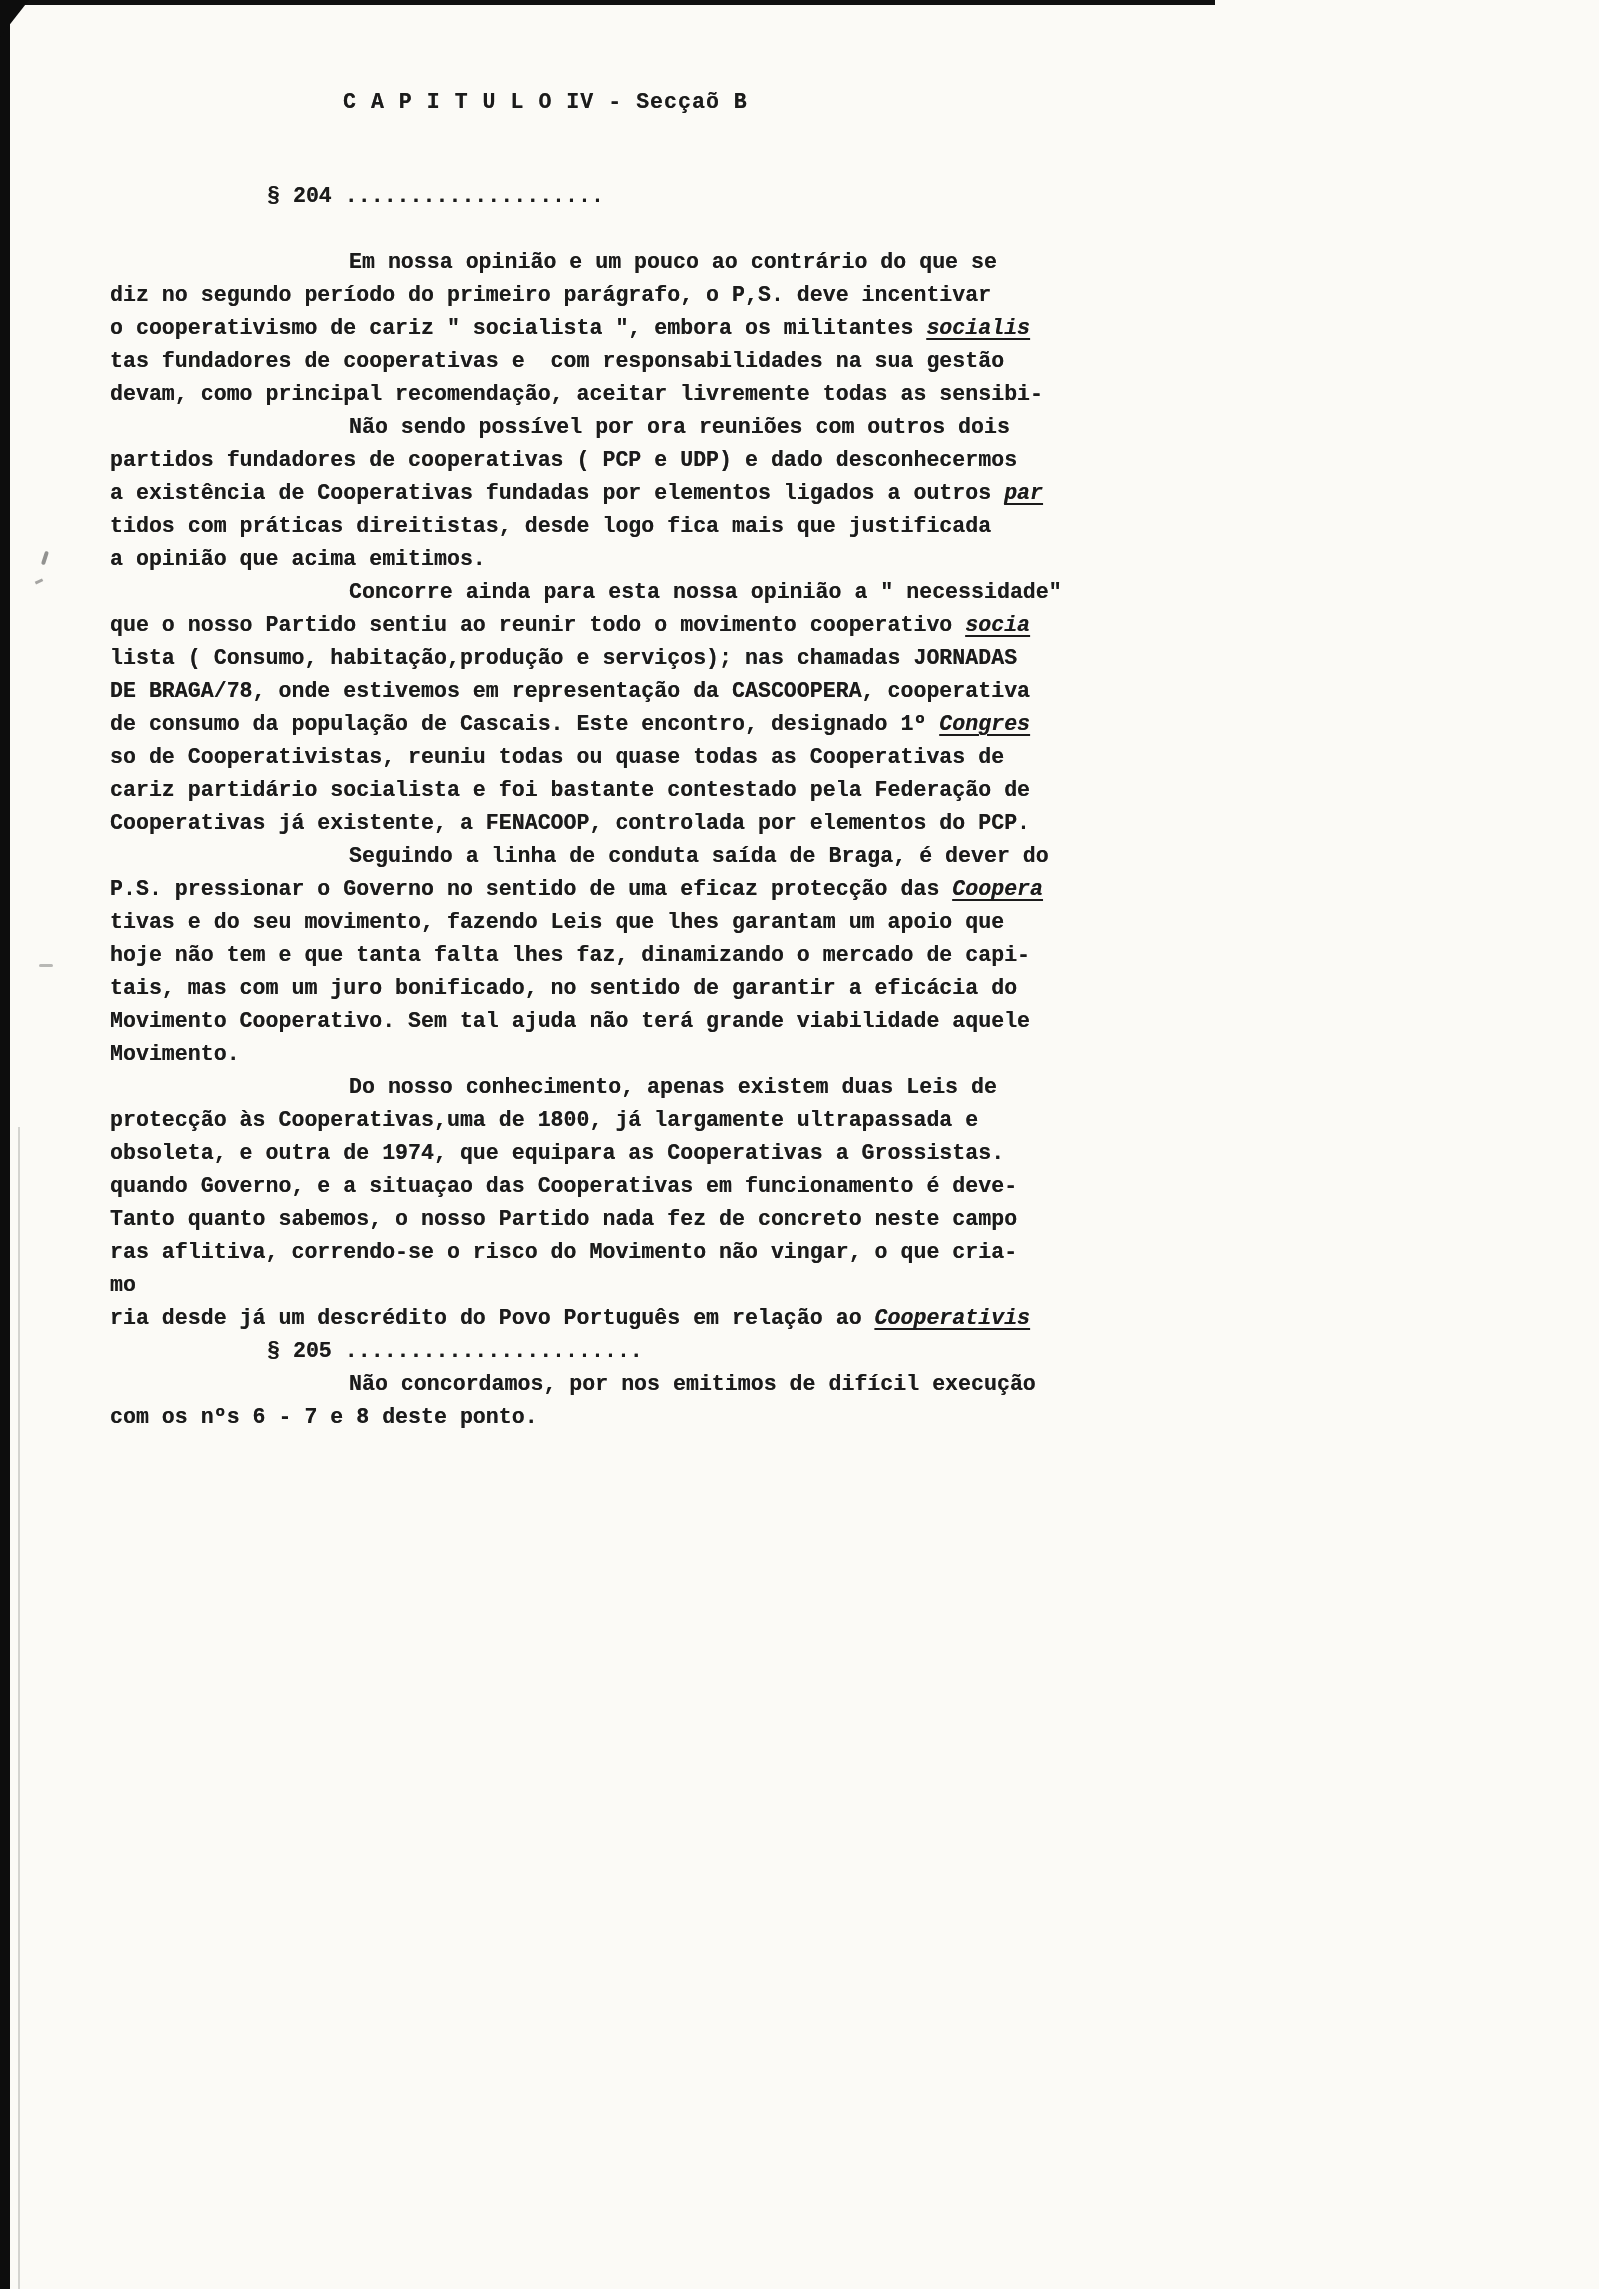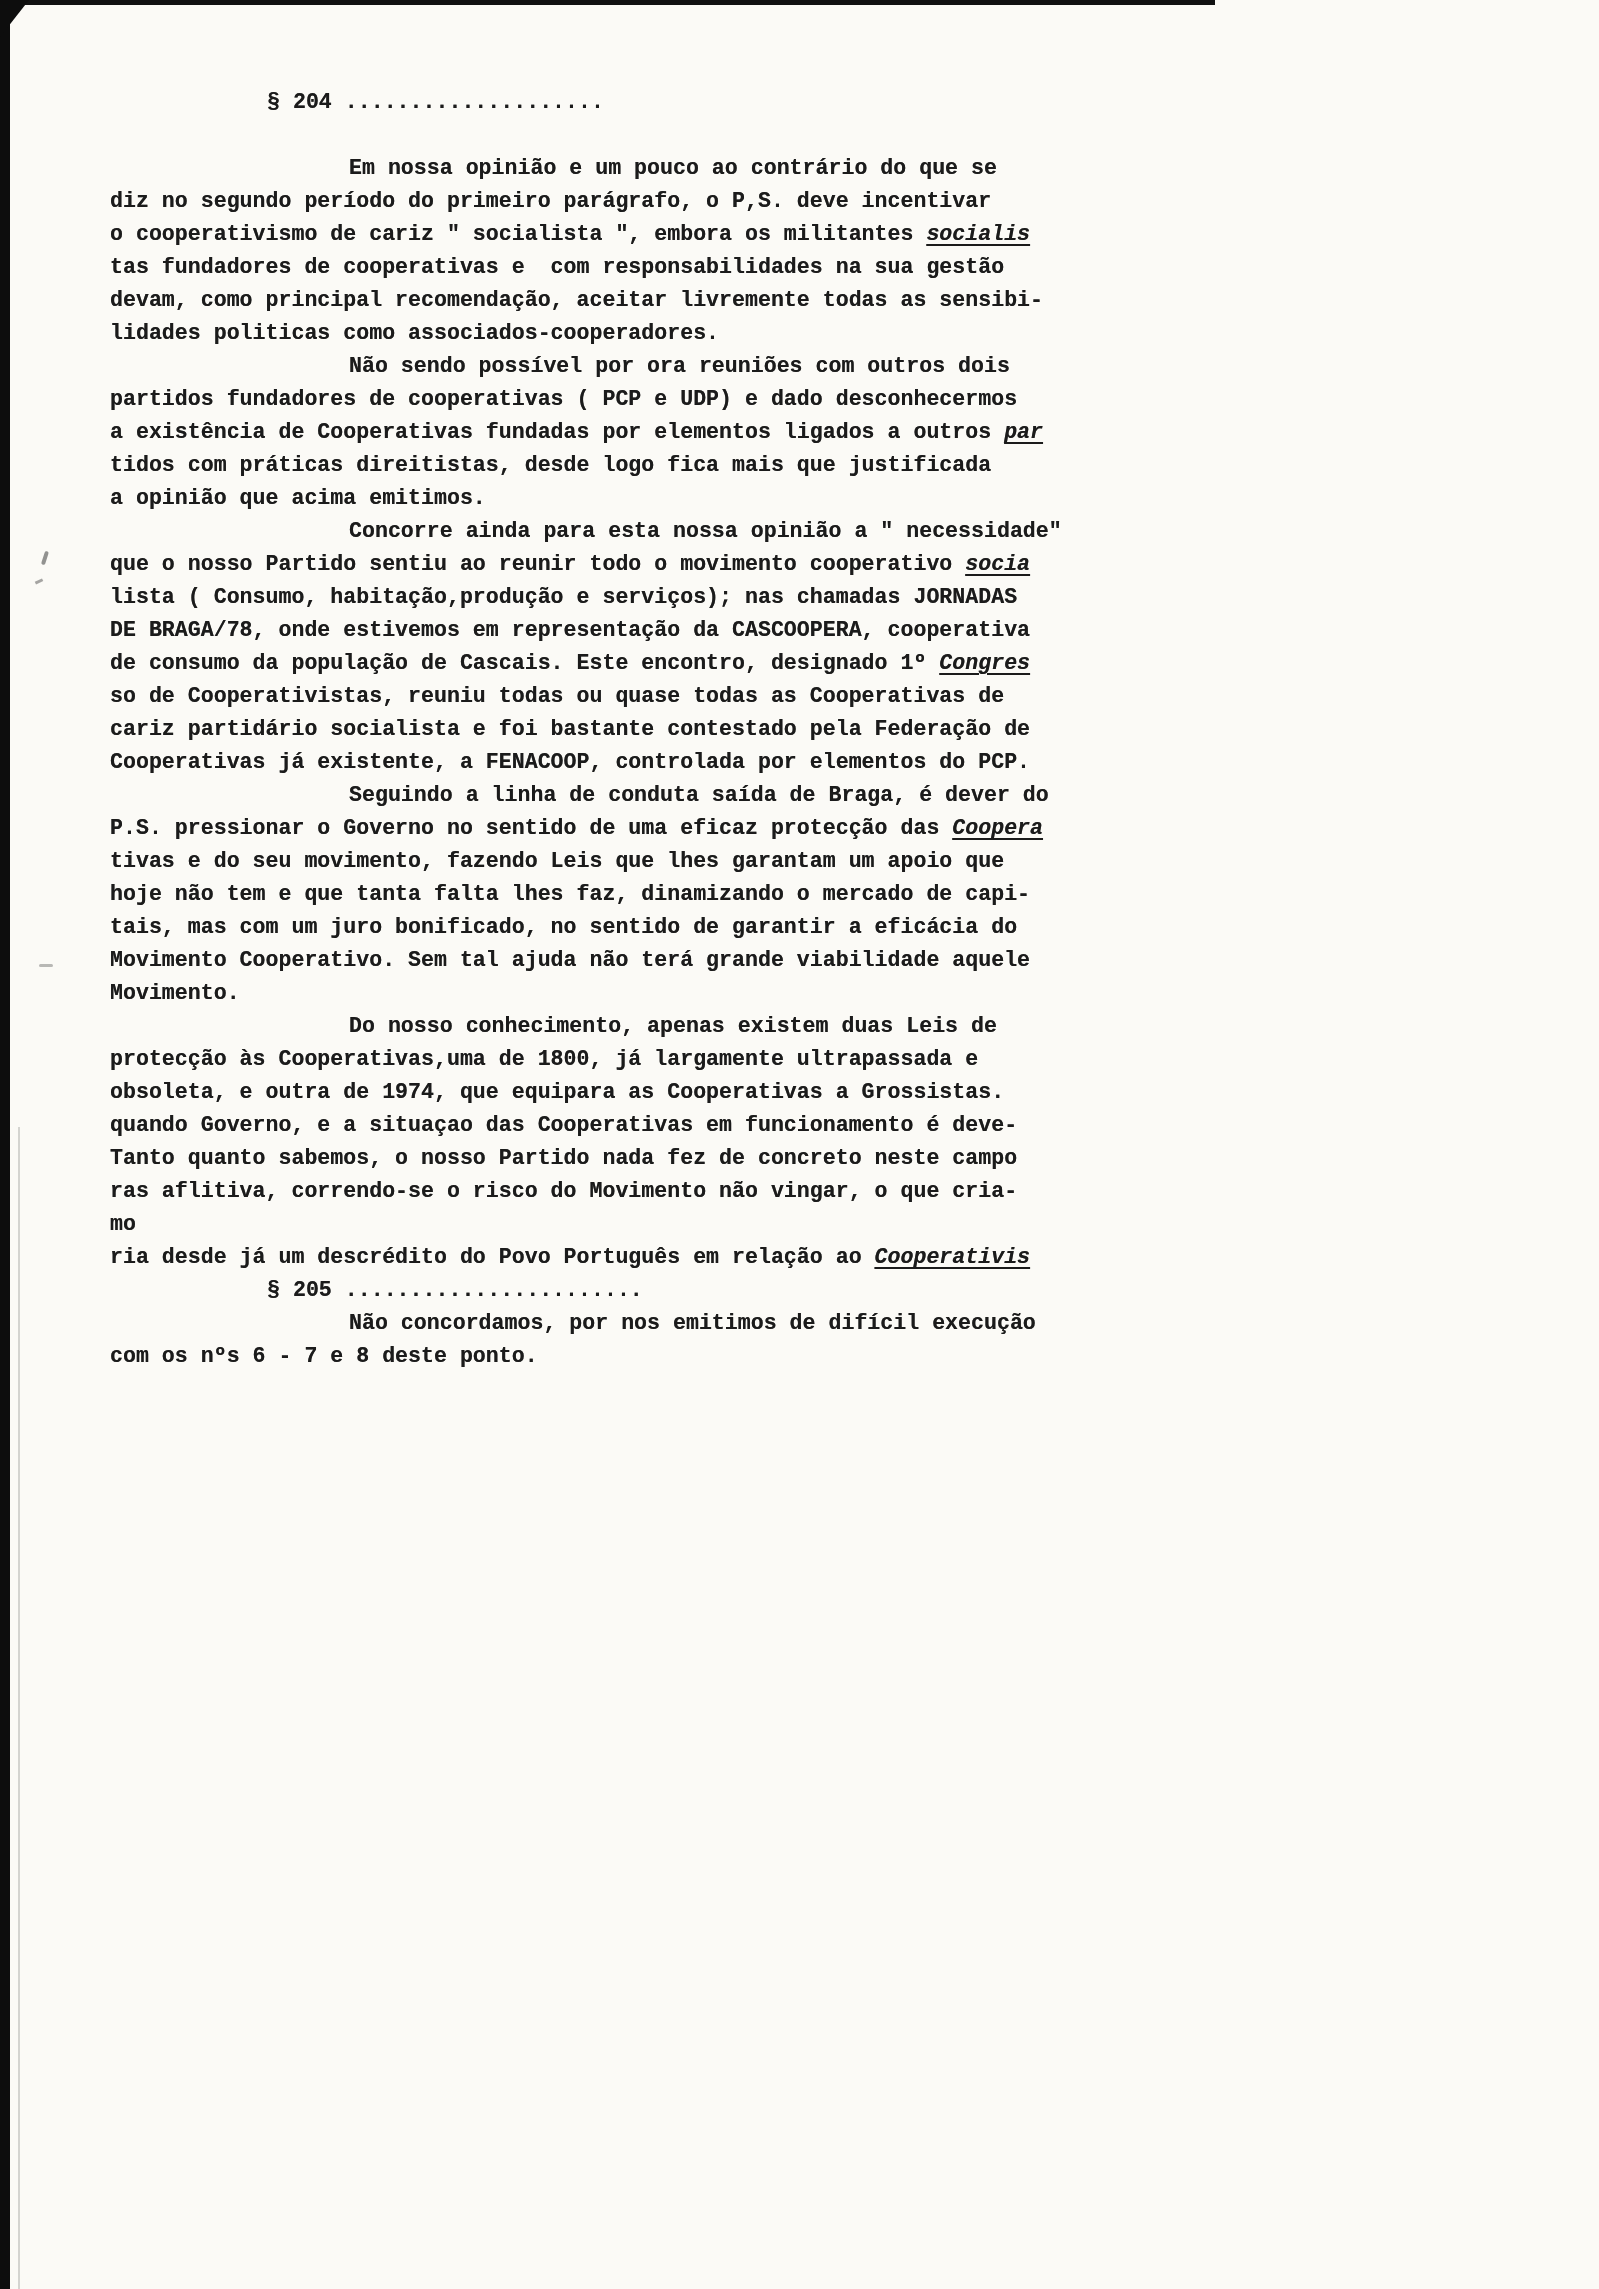--- a/index.html
+++ b/index.html
@@ -105,28 +105,28 @@
 
   <div class="edge-left"></div>
   <div class="edge-top"></div>
   <div class="corner-tl"></div>
   <div class="scratch"></div>
   <div class="speck-1"></div>
   <div class="speck-2"></div>
   <div class="speck-3"></div>
 
   <div class="doc">
+    <div class="title">C A P I T U L O IV - Secçaõ B</div>
     <div>
         <div class="line indent-heading">§ 204 ....................</div>
         <div class="line indent-para gap-1">Em nossa opinião e um pouco ao contrário do que se</div>
         <div class="line indent-none">diz no segundo período do primeiro parágrafo, o P,S. deve incentivar</div>
         <div class="line indent-none">o cooperativismo de cariz " socialista ", embora os militantes <span class="underlined">socialis</span></div>
         <div class="line indent-none">tas fundadores de cooperativas e  com responsabilidades na sua gestão</div>
         <div class="line indent-none">devam, como principal recomendação, aceitar livremente todas as sensibi-</div>
-        <div class="line indent-none">lidades politicas como associados-cooperadores.</div>
         <div class="line indent-para">Não sendo possível por ora reuniões com outros dois</div>
         <div class="line indent-none">partidos fundadores de cooperativas ( PCP e UDP) e dado desconhecermos</div>
         <div class="line indent-none">a existência de Cooperativas fundadas por elementos ligados a outros <span class="underlined">par</span></div>
         <div class="line indent-none">tidos com práticas direitistas, desde logo fica mais que justificada</div>
         <div class="line indent-none">a opinião que acima emitimos.</div>
         <div class="line indent-para">Concorre ainda para esta nossa opinião a " necessidade"</div>
         <div class="line indent-none">que o nosso Partido sentiu ao reunir todo o movimento cooperativo <span class="underlined">socia</span></div>
         <div class="line indent-none">lista ( Consumo, habitação,produção e serviços); nas chamadas JORNADAS</div>
         <div class="line indent-none">DE BRAGA/78, onde estivemos em representação da CASCOOPERA, cooperativa</div>
         <div class="line indent-none">de consumo da população de Cascais. Este encontro, designado 1º <span class="underlined">Congres</span></div>

